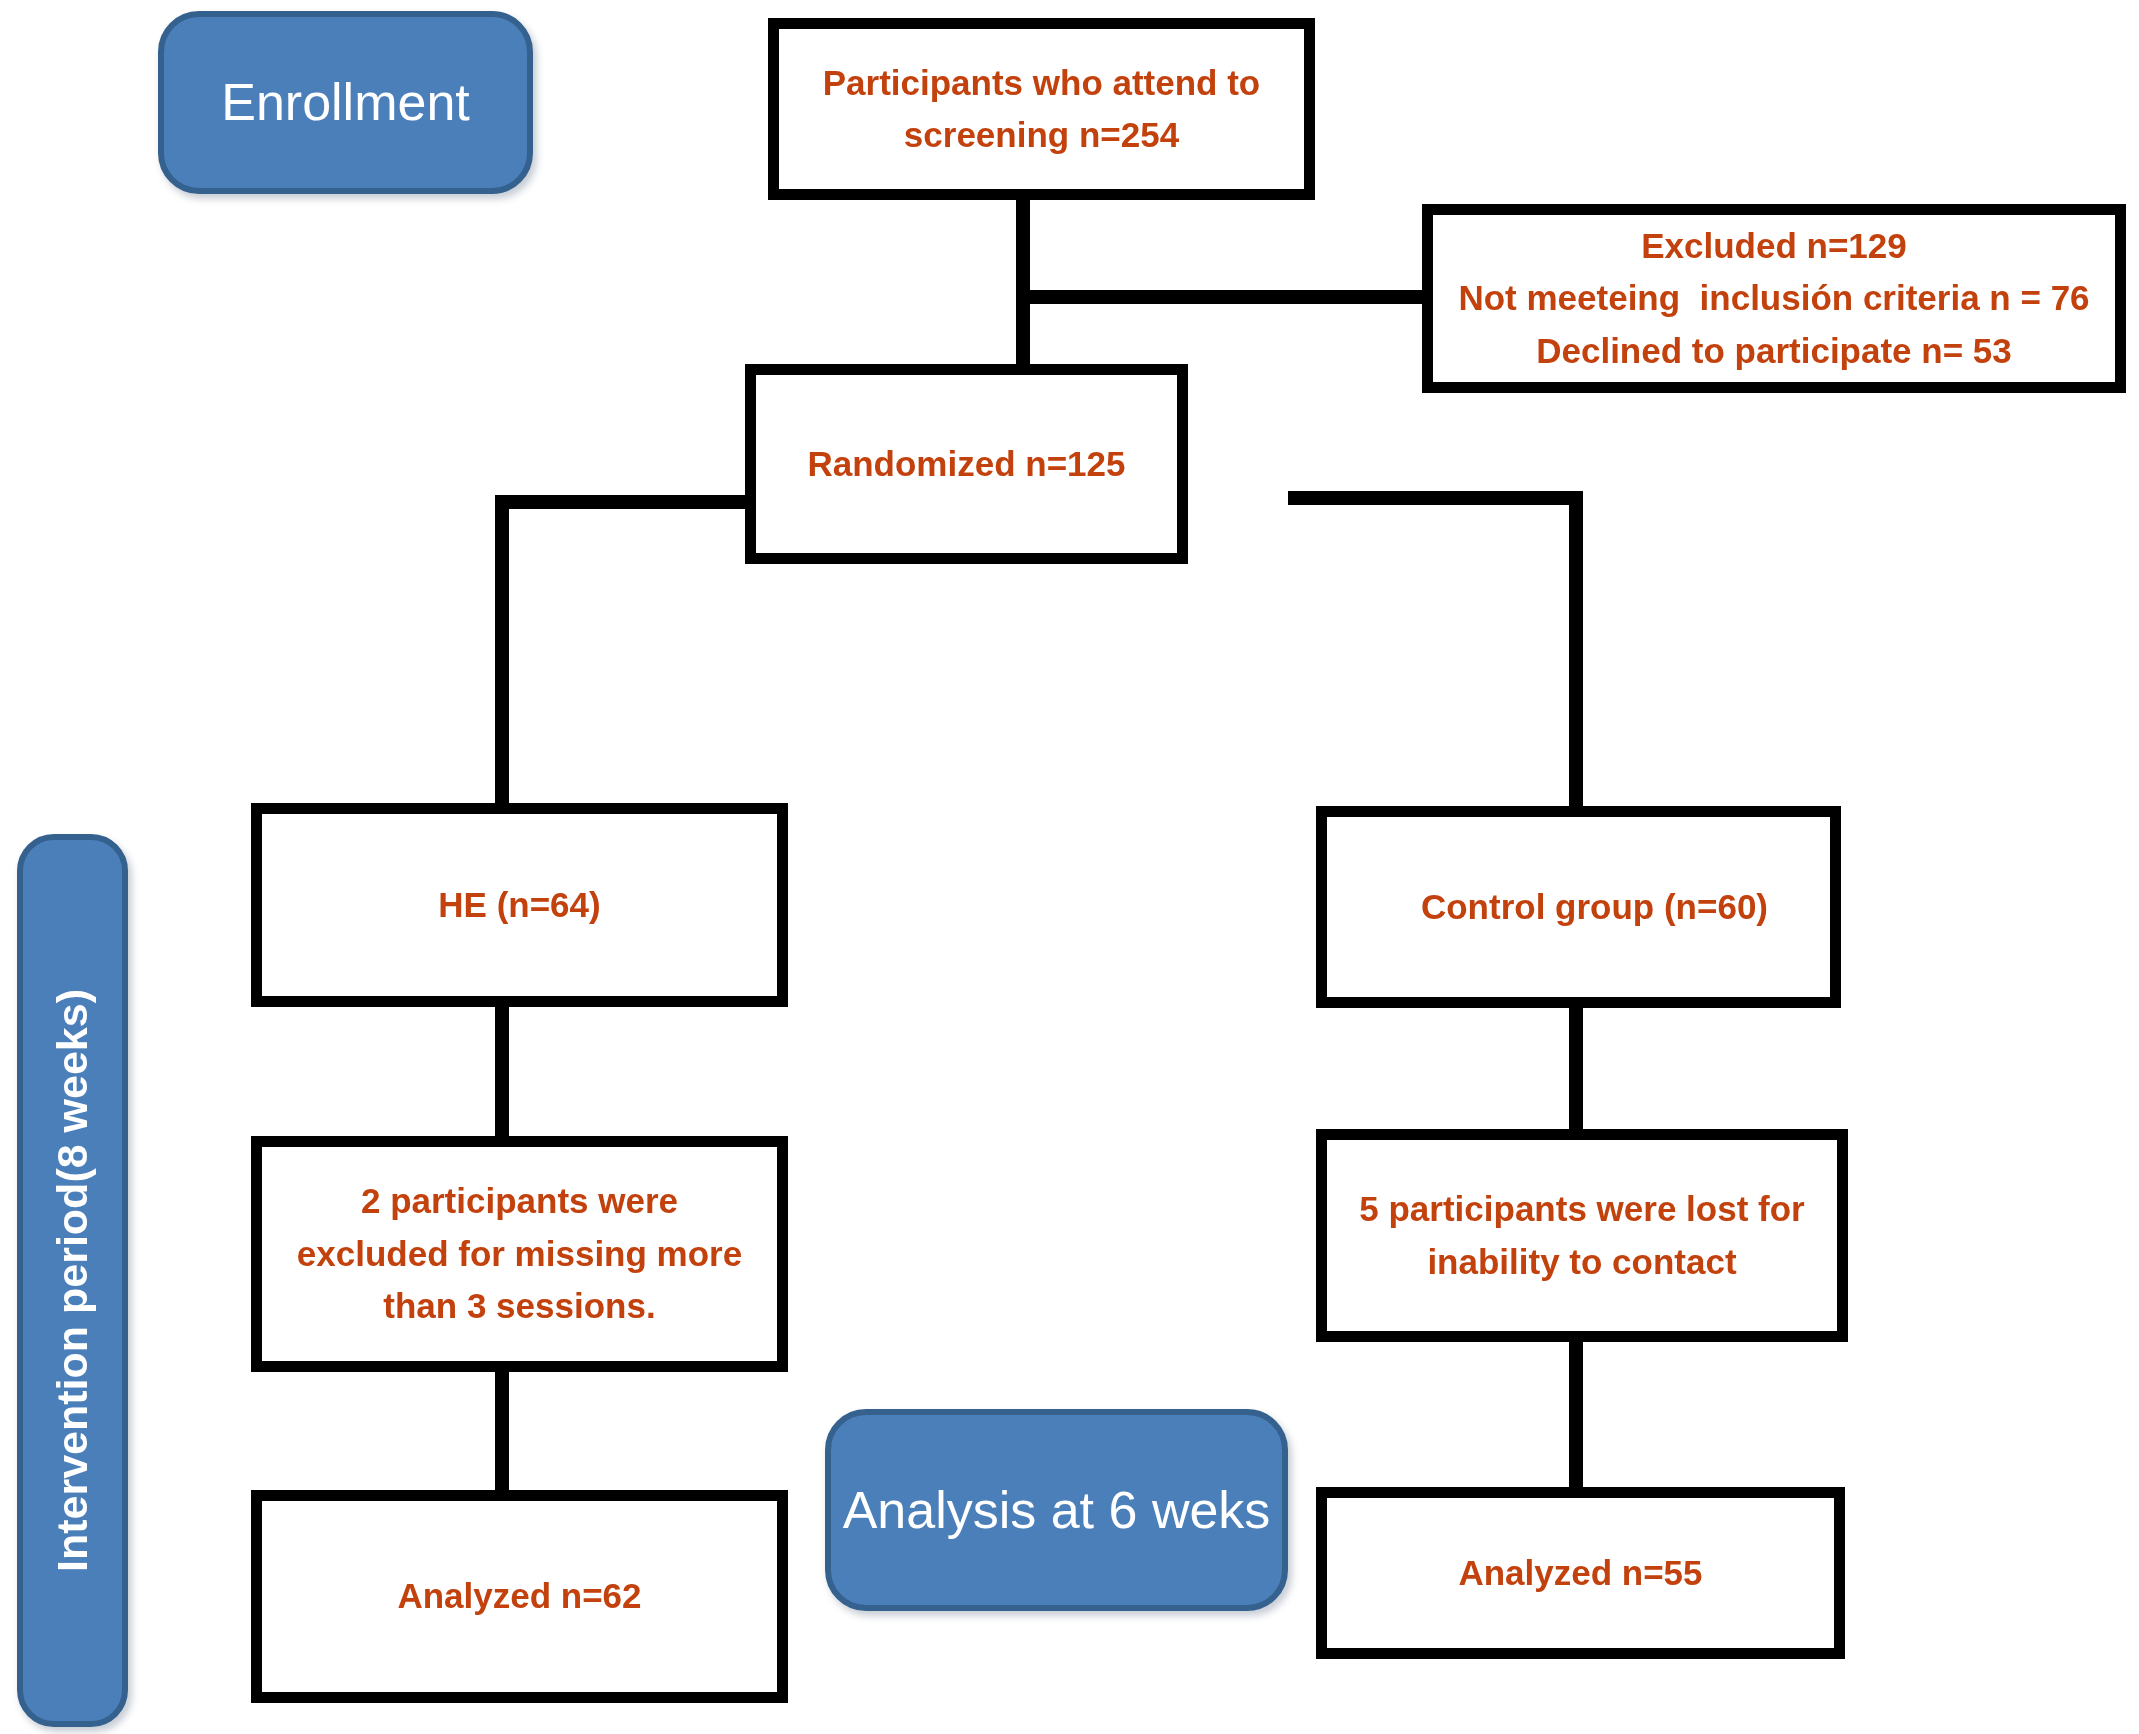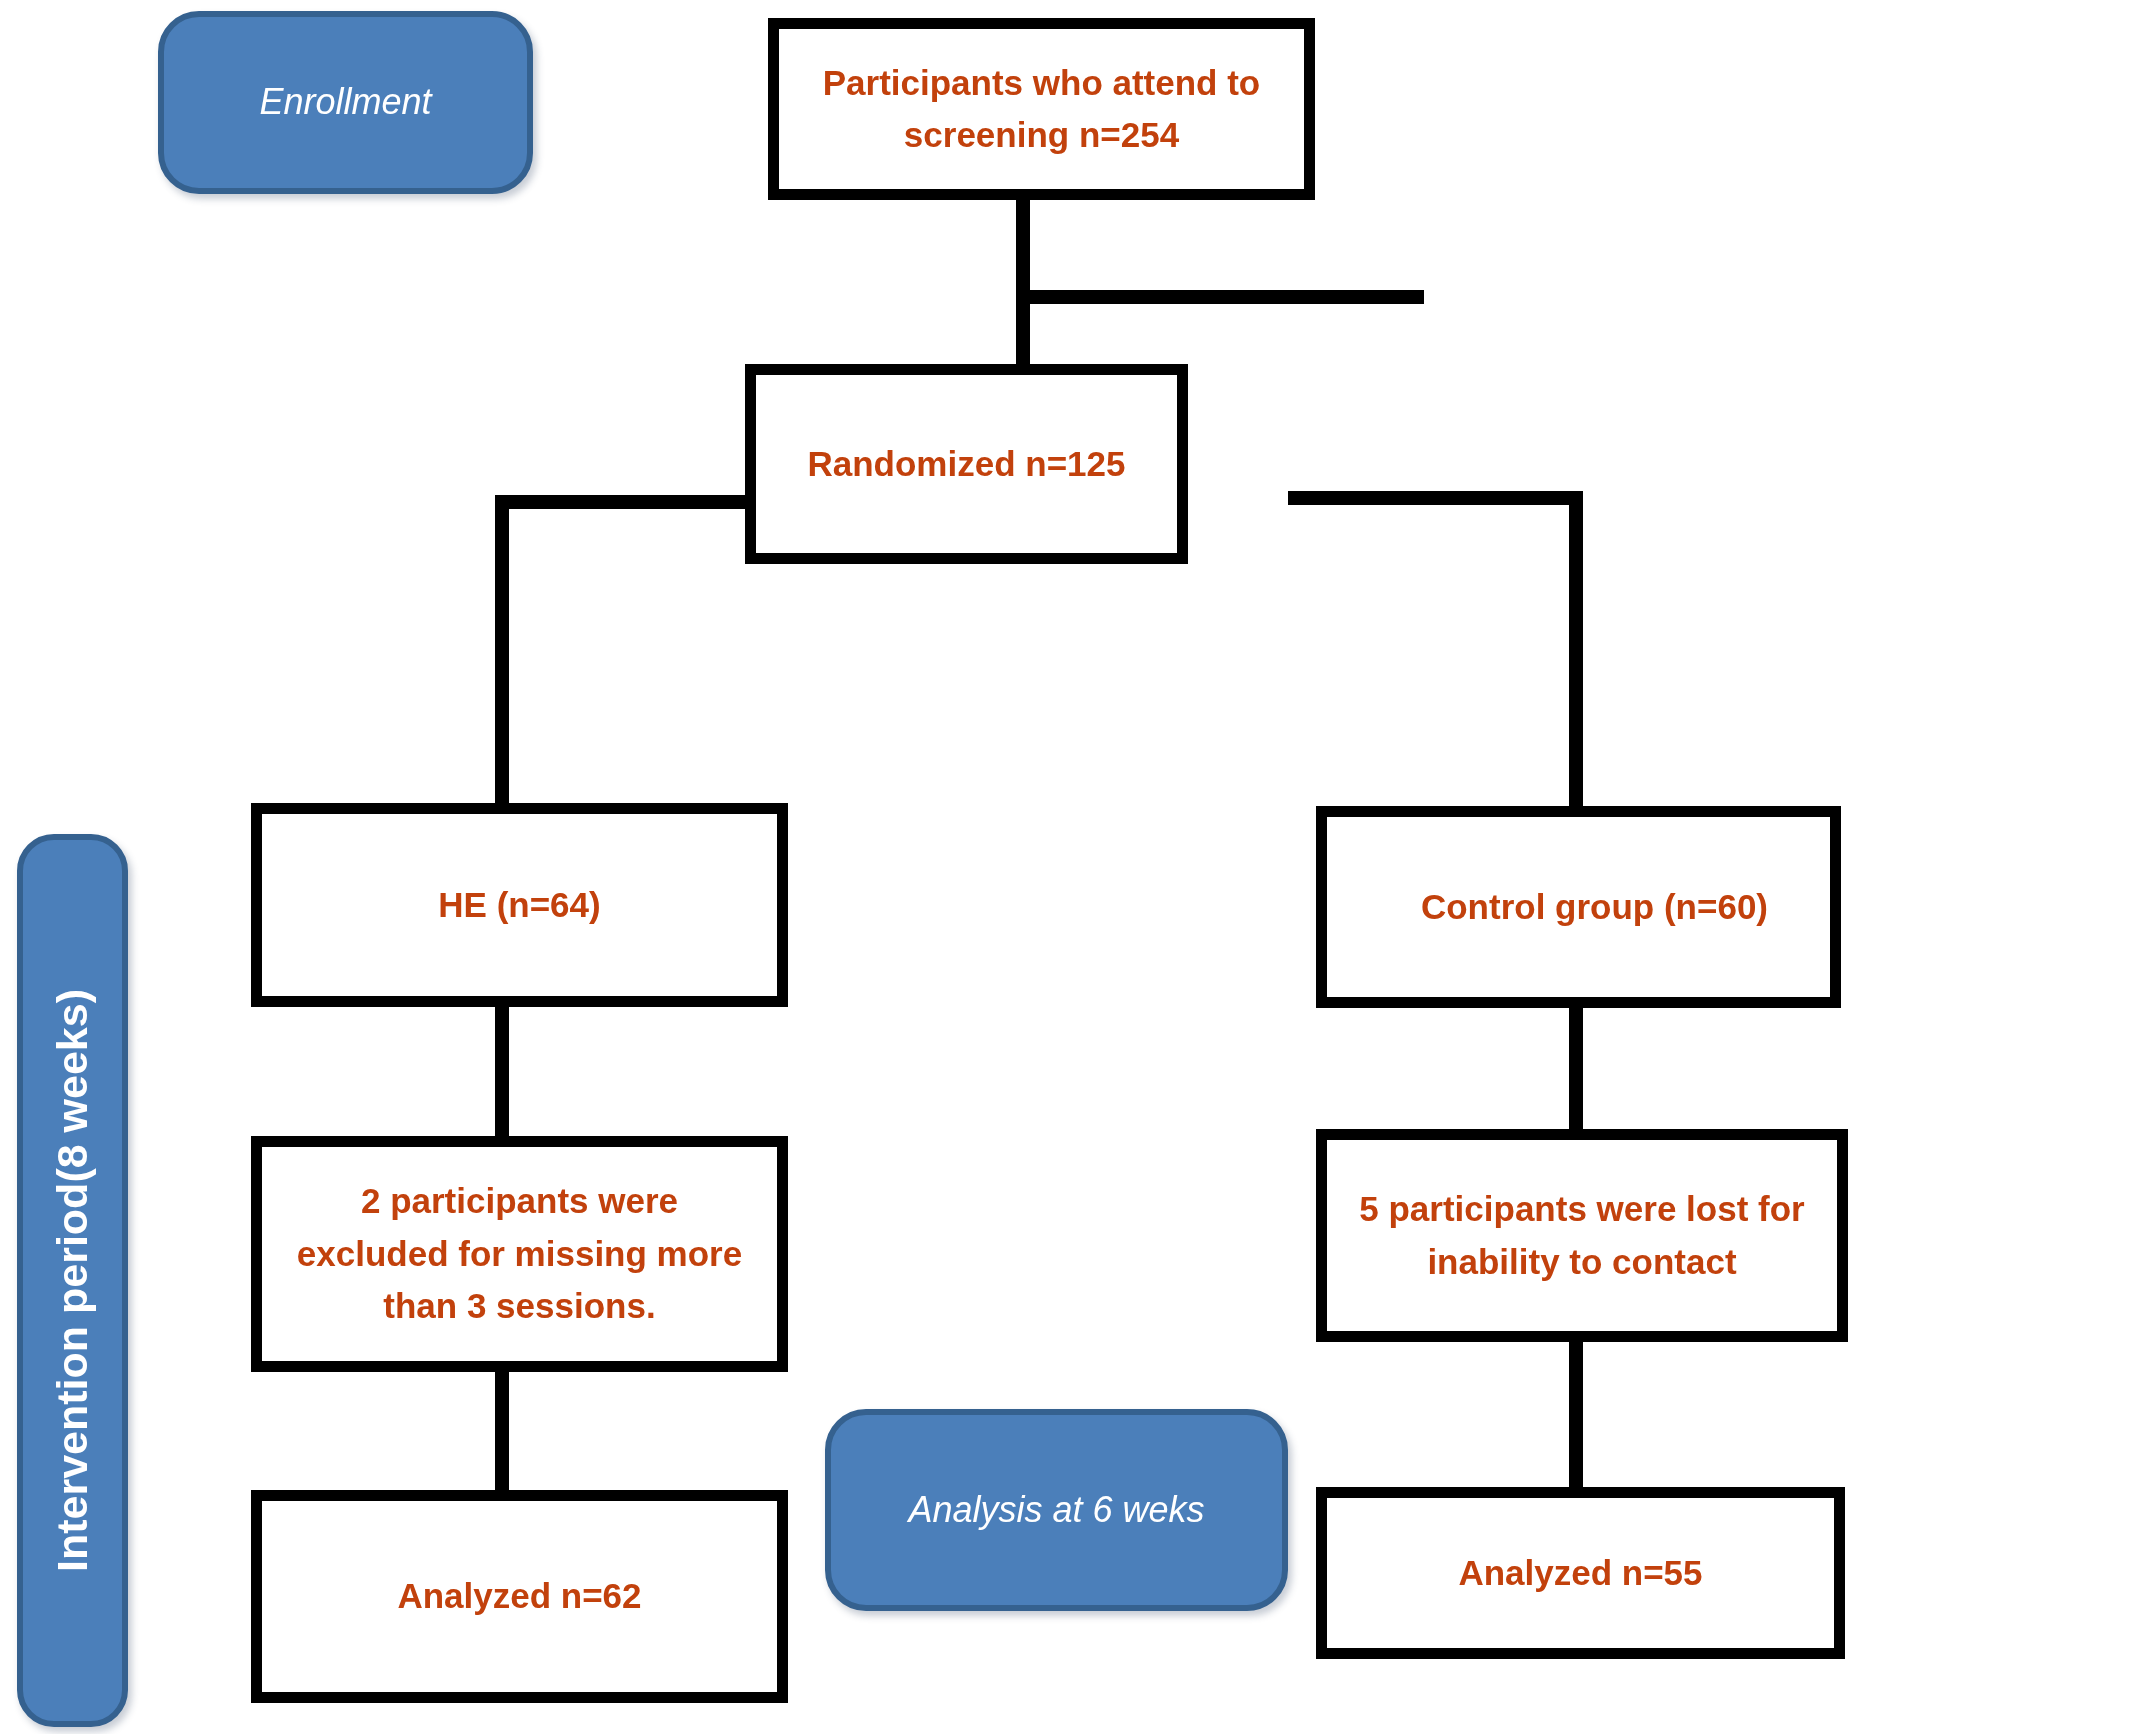--- a/index.html
+++ b/index.html
@@ -23,23 +23,22 @@
   }
   .badge{
     position:absolute;
     box-sizing:border-box;
     background:var(--badge-fill,#4b7fba);
     border:6.4px solid var(--badge-border,#35618f);
     border-radius:41px;
     display:flex;align-items:center;justify-content:center;
     text-align:center;
     color:var(--badge-text,#ffffff);
-    font-size:36px;font-weight:500;
+    font-size:52px;font-weight:500;
     box-shadow:3.5px 5px 7px rgba(40,60,90,0.25);
-    font-style:italic;
   }
   .conn{
     position:absolute;
     background:var(--line,#000000);
   }
   .sidebar{
     position:absolute;
     box-sizing:border-box;
     background:var(--badge-fill,#4b7fba);
     border:6.4px solid var(--badge-border,#35618f);
@@ -72,20 +71,23 @@
   <div class="conn" style="left:1569px;top:1339px;width:14px;height:153px;"></div>
 
   <div class="badge" style="left:158px;top:10.6px;width:375px;height:183px;">Enrollment</div>
 
 
   <div class="badge" style="left:825px;top:1409px;width:463px;height:202px;">Analysis at 6 weks</div>
 
   <div class="box" style="left:768px;top:18px;width:547px;height:182px;">Participants who attend to
 screening n=254</div>
 
+  <div class="box" style="left:1422px;top:204px;width:704px;height:189px;">Excluded n=129
+Not meeteing  inclusión criteria n = 76
+Declined to participate n= 53</div>
 
   <div class="box" style="left:745px;top:364px;width:443px;height:200px;">Randomized n=125</div>
 
   <div class="box" style="left:251px;top:803px;width:537px;height:204px;">HE (n=64)</div>
 
   <div class="box" style="left:1316px;top:806px;width:525px;height:202px;padding-left:32px;">Control group (n=60)</div>
 
   <div class="box" style="left:251px;top:1136px;width:537px;height:236px;">2 participants were
 excluded for missing more
 than 3 sessions.</div>

